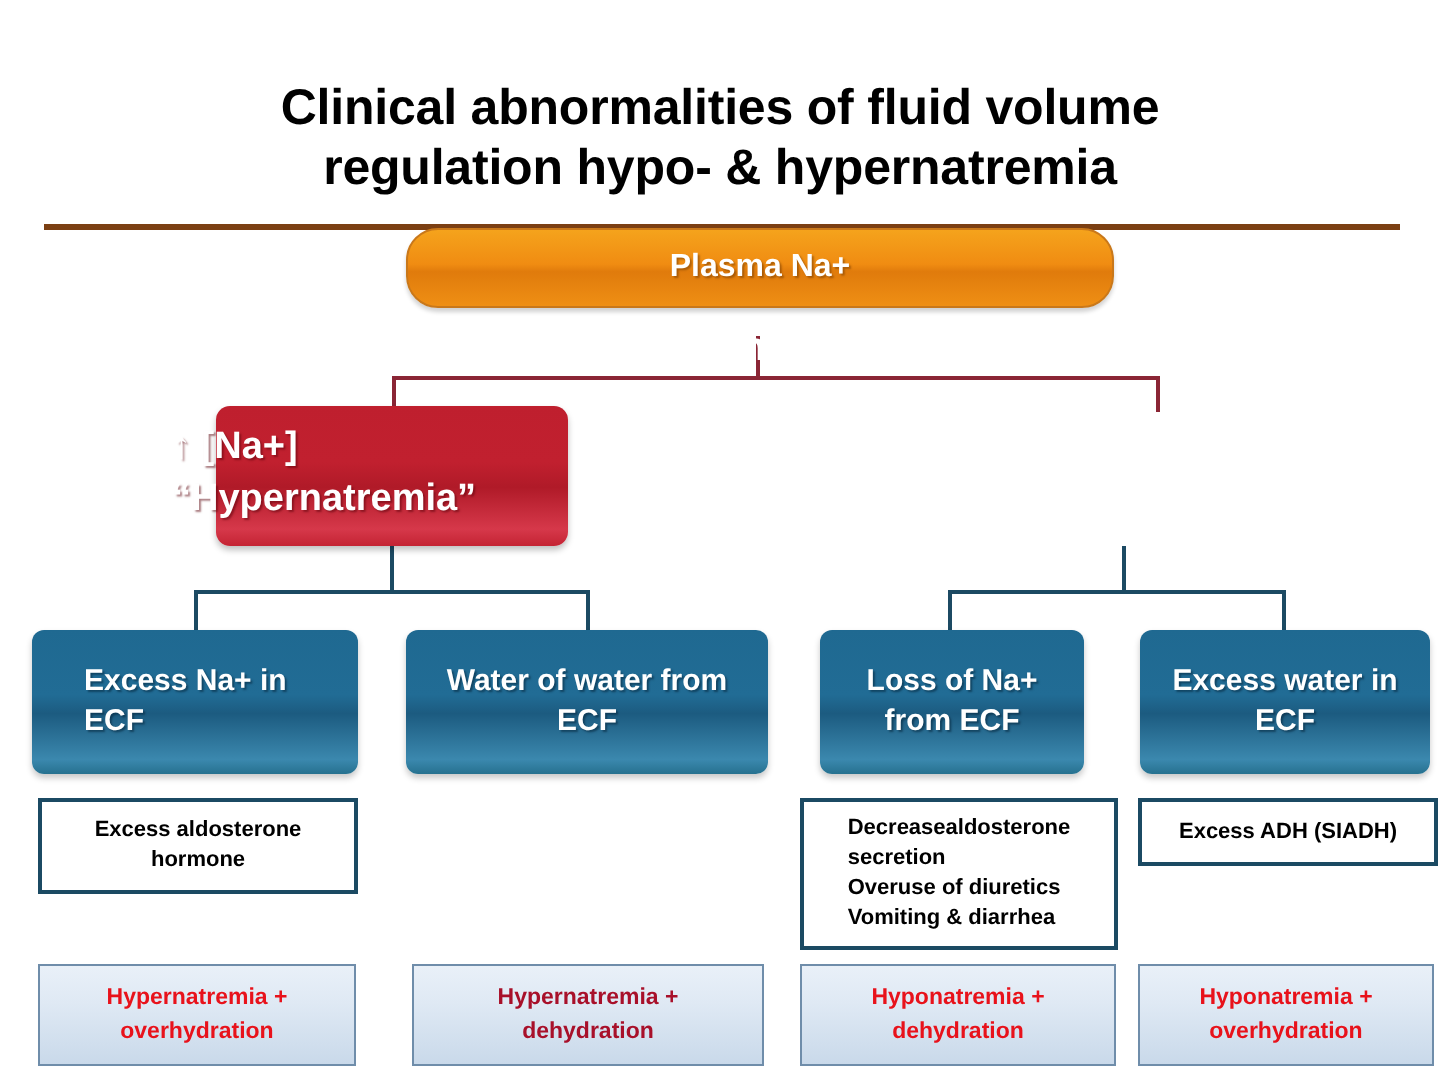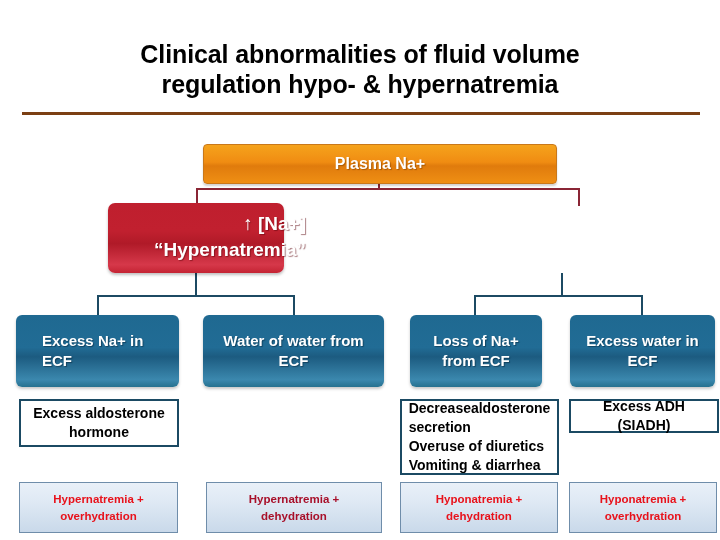--- a/index.html
+++ b/index.html
@@ -66,24 +66,24 @@
     font-weight: bold;
     color: #ffffff;
     z-index: 1;
     white-space: nowrap;
   }
 
   
   #orange-box {
     position: absolute;
     left: 203px;
-    top: 144px;
+    top: 114px;
     width: 352px;
     height: 38px;
-    border-radius: 4px;
+    border-radius: 16px;
     border: 1px solid #c9781a;
     background: linear-gradient(to bottom, #f5a31c 0%, #f08c12 45%, #e07b0c 55%, #ef8f14 100%);
     box-shadow: 0 2px 2px rgba(0,0,0,0.18);
     display: flex;
     align-items: center;
     justify-content: center;
     z-index: 3;
     text-align: right;
   }
   #orange-box .lbl {
@@ -101,21 +101,21 @@
     border-radius: 7px;
     background: linear-gradient(to bottom, #bf1f2e 0%, #c1202f 40%, #b01a28 58%, #d6384a 88%, #c42333 100%);
     box-shadow: 0 2px 3px rgba(0,0,0,0.25);
     z-index: 3;
   }
   .red-box .rtxt {
     position: absolute;
     left: -22px;
     right: -22px;
     top: 8px;
-    text-align: right;
+    text-align: left;
     color: #ffffff;
     font-size: 19px;
     font-weight: bold;
     line-height: 1.36;
     white-space: nowrap;
     text-shadow: 1px 1px 1px rgba(90,0,10,0.5);
   }
   #red-left  { left: 108px; width: 176px; }
   #red-right { left: 473px; width: 178px; }
 
@@ -152,21 +152,21 @@
     position: absolute;
     border: 2px solid #1b4a63;
     background: #ffffff;
     z-index: 3;
     display: flex;
     align-items: center;
     justify-content: center;
   }
   .white-box .wtxt {
     color: #000000;
-    font-size: 14px;
+    font-size: 11px;
     font-weight: bold;
     text-align: center;
     line-height: 1.35;
     padding: 3px 4px;
   }
   #white-1 { left: 19px;  top: 399px; width: 156px; height: 44px; }
   #white-2 { left: 206px; top: 399px; width: 174px; height: 72px; }
   #white-3 { left: 400px; top: 399px; width: 155px; height: 72px; }
   #white-3 .wtxt { text-align: left; }
   #white-3 .wtxt .ctr { display: block; }

